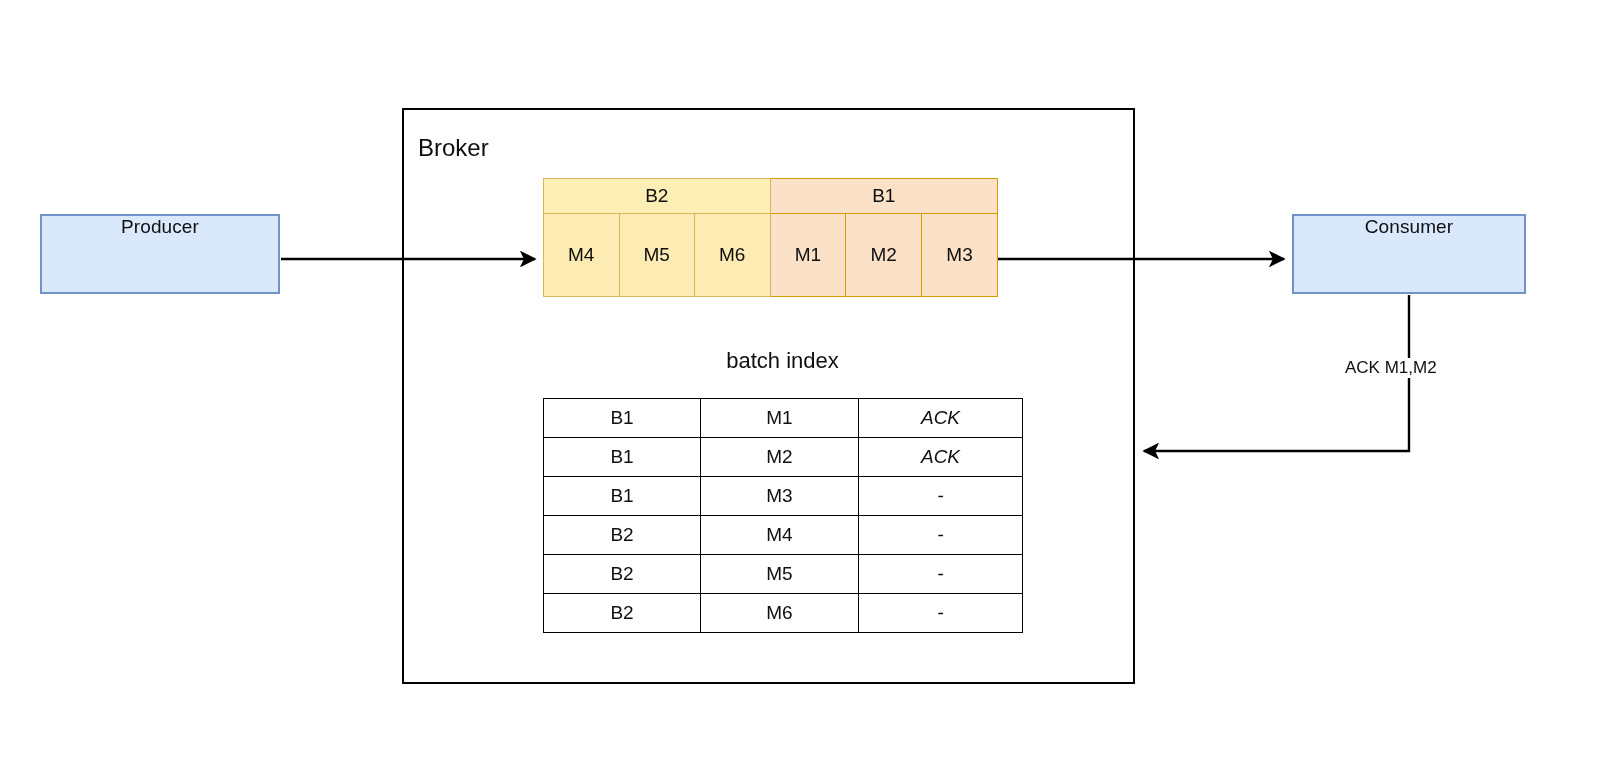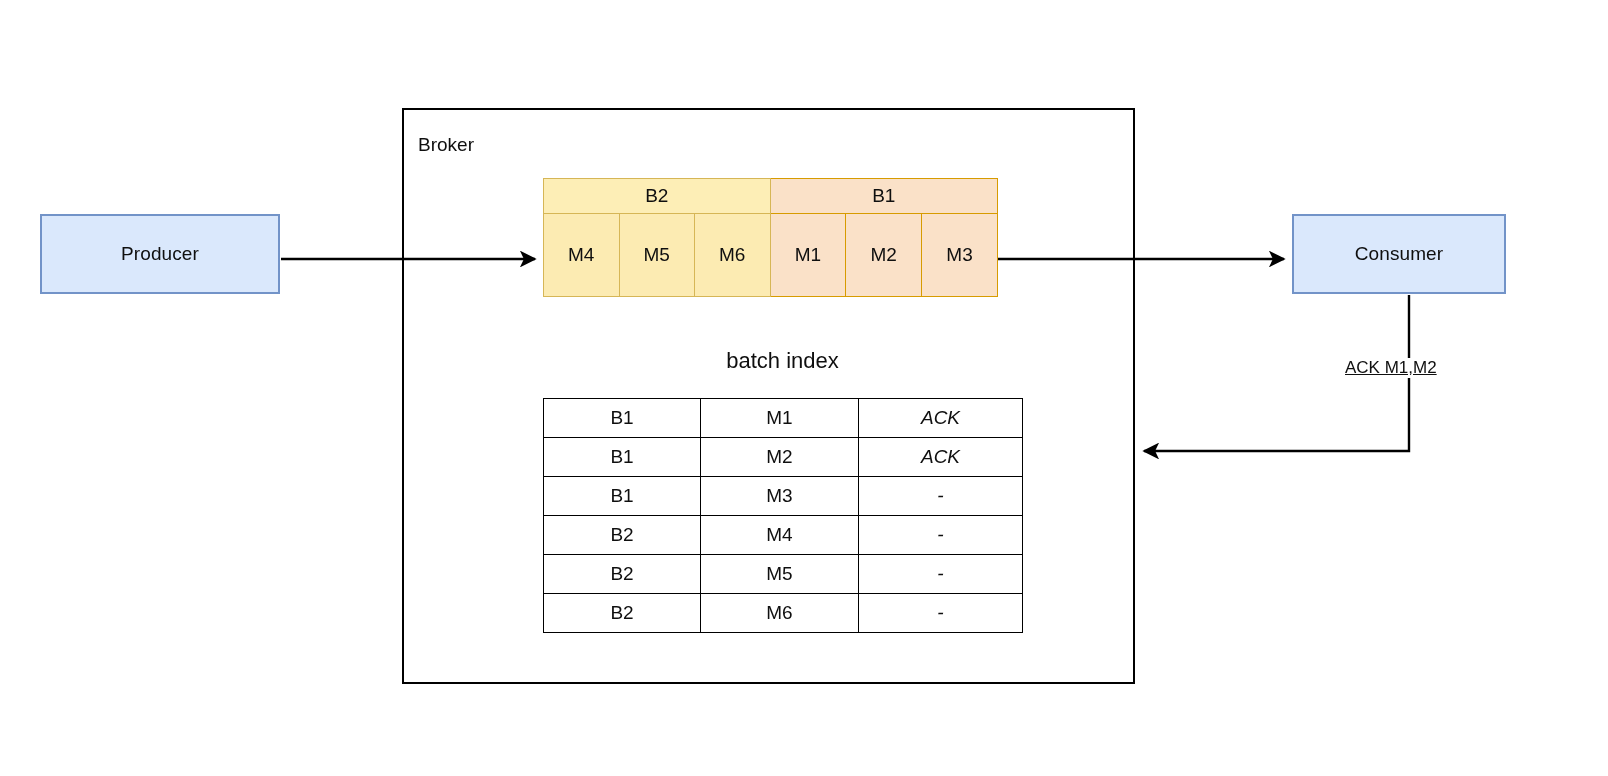--- a/index.html
+++ b/index.html
@@ -27,49 +27,48 @@
     width: 1608px;
     height: 776px;
     pointer-events: none;
   }
 
   
   .node {
     position: absolute;
     box-sizing: border-box;
     display: flex;
-    align-items: center;
     justify-content: center;
     font-size: 19px;
     color: #0f0f0f;
     letter-spacing: .1px;
   }
   .endpoint {
     background: #dae8fc;
     border: 2px solid #7293c8;
   }
   #producer-node { left: 40px;  top: 214px; width: 240px; height: 80px; }
-  #consumer-node { left: 1292px; top: 214px; width: 214px; height: 80px; }
+  #consumer-node { left: 1292px; top: 214px; width: 234px; height: 80px; }
 
   
   #broker-container {
     position: absolute;
     left: 402px;
     top: 108px;
     width: 733px;
     height: 576px;
     box-sizing: border-box;
     border: 2px solid #000000;
     background: transparent;
   }
   #broker-label {
     position: absolute;
     left: 418px;
     top: 134px;
-    font-size: 19px;
+    font-size: 24px;
     color: #0f0f0f;
   }
 
   
   #batch-strip {
     position: absolute;
     left: 543px;
     top: 178px;
     width: 455px;
     height: 119px;
@@ -162,21 +161,20 @@
   #batch-index-table td.col-state { width: 164px; font-style: italic; }
 
   
   .edge-label {
     position: absolute;
     font-size: 17px;
     color: #0f0f0f;
     background: #ffffff;
     padding: 0 2px;
     white-space: nowrap;
-    text-decoration: underline;
   }
   #ack-edge-label {
     left: 1343px;
     top: 358px;
   }
 </style>
 </head>
 <body>
 
 <div id="canvas">

